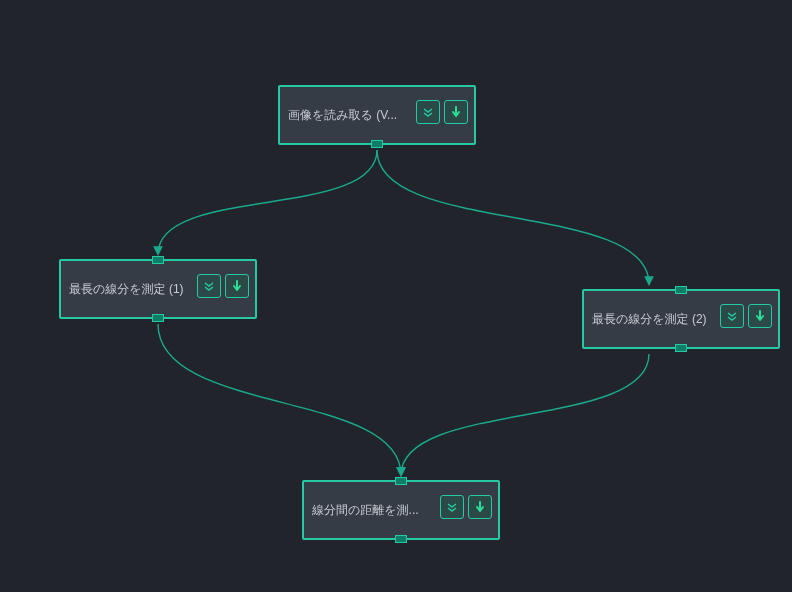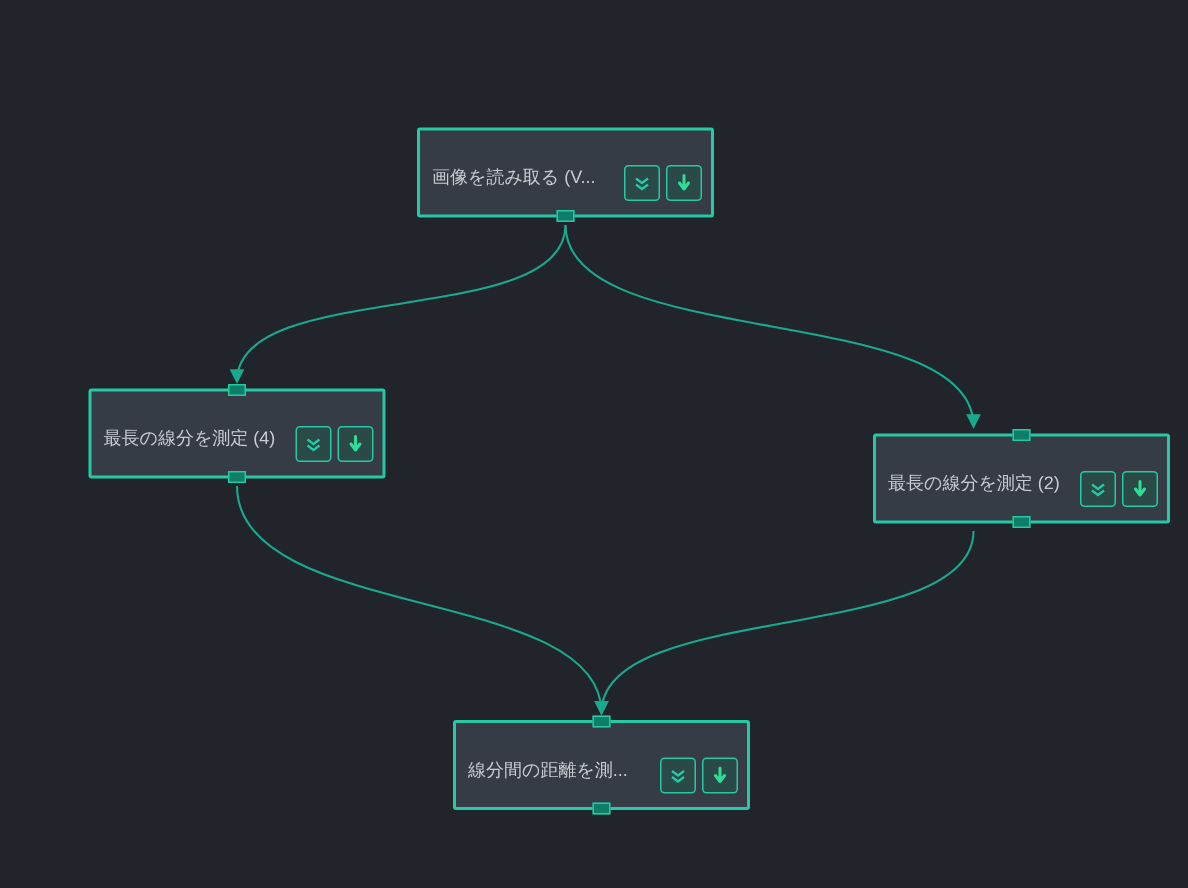--- a/index.html
+++ b/index.html
@@ -28,23 +28,23 @@
     height: 60px;
     background: #363c45;
     border: 2px solid #25c9a4;
     border-radius: 2px;
     box-sizing: border-box;
     color: #c8ccd2;
     font-size: 12px;
   }
   .node .header {
     display: flex;
-    align-items: flex-start;
+    align-items: flex-end;
     justify-content: space-between;
-    padding: 23px 6px 0 8px;
+    padding: 13px 6px 0 8px;
   }
   .node .title {
     white-space: nowrap;
     overflow: hidden;
     text-overflow: ellipsis;
     flex: 1;
     padding-right: 6px;
   }
   .node .btns {
     display: flex;
@@ -118,21 +118,21 @@
             </svg>
         </div>
       </div>
     </div>
     <div class="port out"></div>
   </div>
 
   <div class="node" style="left:59px; top:259px;">
     <div class="port in"></div>
     <div class="header">
-      <div class="title">最長の線分を測定 (4)</div>
+      <div class="title">最長の線分を測定 (1)</div>
       <div class="btns">
         <div class="btn">
           <svg width="12" height="12" viewBox="0 0 12 12">
               <path d="M2 3 L6 6 L10 3" stroke="#25c9a4" stroke-width="1.5" fill="none"></path>
               <path d="M2 7 L6 10 L10 7" stroke="#25c9a4" stroke-width="1.5" fill="none"></path>
             </svg>
         </div>
         <div class="btn">
           <svg width="12" height="12" viewBox="0 0 12 12">
               <path d="M6 1 L6 9 M3 6 L6 10 L9 6" stroke="#2cde98" stroke-width="2" fill="none" stroke-linecap="round" stroke-linejoin="round"></path>

